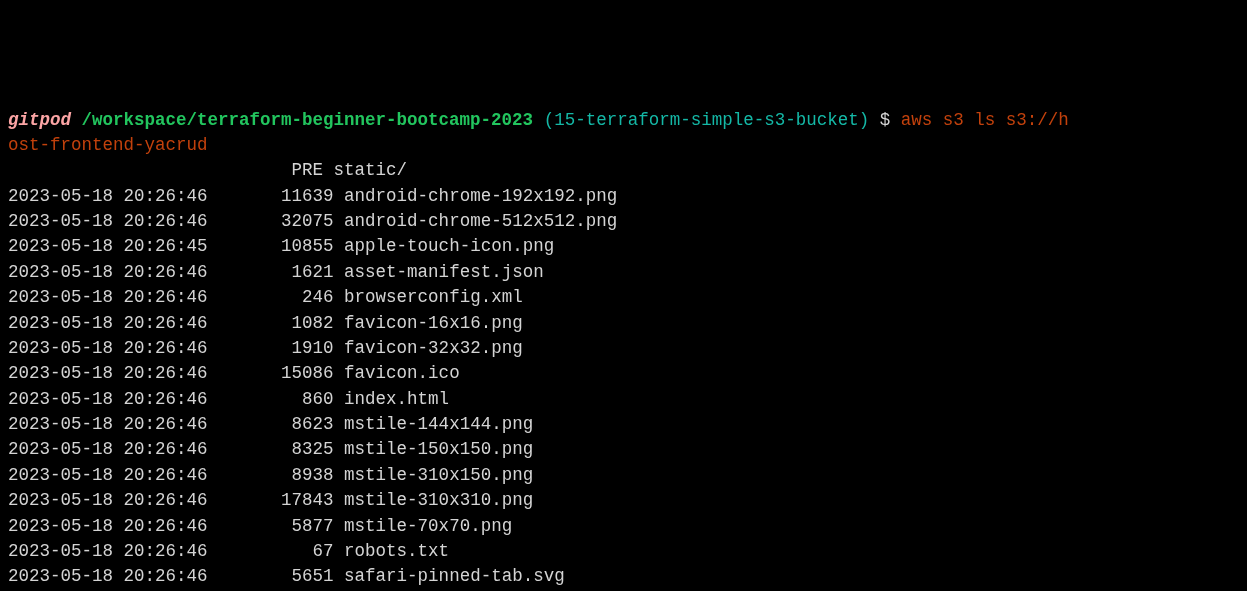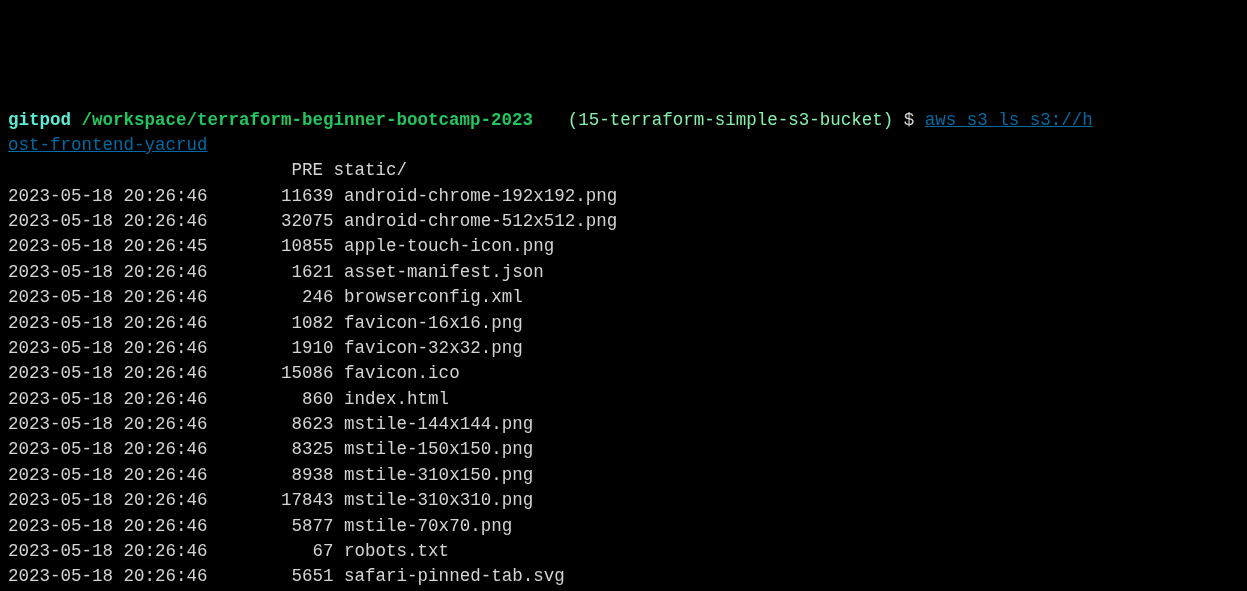--- a/index.html
+++ b/index.html
@@ -8,25 +8,25 @@
       color: #d4d4d4;
       font-family: 'Consolas', 'Monaco', 'Courier New', monospace;
       font-size: 17.5px;
       line-height: 1.45;
       padding: 6px 8px;
       white-space: pre;
       width: 1247px;
       height: 591px;
       overflow: hidden;
     }
-    .user { color: #5eead4; font-weight: bold; }
+    .user { color: #fca5a5; font-weight: bold; font-style: italic; }
     .path { color: #22c55e; font-weight: bold; }
-    .branch { color: #86efac; margin-left: 24px; }
+    .branch { color: #14b8a6; }
     .dollar { color: #d4d4d4; }
-    .cmd { color: #0369a1; text-decoration: underline; }
+    .cmd { color: #c2410c; }
     .output { color: #d4d4d4; }
     .line { display: block; }
   </style>
 </head>
 <body>
 
 
 
 <div id="terminal"><span class="line"><span class="user">gitpod</span><span> </span><span class="path">/workspace/terraform-beginner-bootcamp-2023</span><span> </span><span class="branch">(15-terraform-simple-s3-bucket)</span><span> </span><span class="dollar">$</span><span> </span><span class="cmd">aws s3 ls s3://h</span></span><span class="line"><span class="cmd">ost-frontend-yacrud</span></span><span class="line"><span class="output">                           PRE static/</span></span><span class="line"><span class="output">2023-05-18 20:26:46</span><span class="output"> </span><span class="output">      11639</span><span class="output"> </span><span class="output">android-chrome-192x192.png</span></span><span class="line"><span class="output">2023-05-18 20:26:46</span><span class="output"> </span><span class="output">      32075</span><span class="output"> </span><span class="output">android-chrome-512x512.png</span></span><span class="line"><span class="output">2023-05-18 20:26:45</span><span class="output"> </span><span class="output">      10855</span><span class="output"> </span><span class="output">apple-touch-icon.png</span></span><span class="line"><span class="output">2023-05-18 20:26:46</span><span class="output"> </span><span class="output">       1621</span><span class="output"> </span><span class="output">asset-manifest.json</span></span><span class="line"><span class="output">2023-05-18 20:26:46</span><span class="output"> </span><span class="output">        246</span><span class="output"> </span><span class="output">browserconfig.xml</span></span><span class="line"><span class="output">2023-05-18 20:26:46</span><span class="output"> </span><span class="output">       1082</span><span class="output"> </span><span class="output">favicon-16x16.png</span></span><span class="line"><span class="output">2023-05-18 20:26:46</span><span class="output"> </span><span class="output">       1910</span><span class="output"> </span><span class="output">favicon-32x32.png</span></span><span class="line"><span class="output">2023-05-18 20:26:46</span><span class="output"> </span><span class="output">      15086</span><span class="output"> </span><span class="output">favicon.ico</span></span><span class="line"><span class="output">2023-05-18 20:26:46</span><span class="output"> </span><span class="output">        860</span><span class="output"> </span><span class="output">index.html</span></span><span class="line"><span class="output">2023-05-18 20:26:46</span><span class="output"> </span><span class="output">       8623</span><span class="output"> </span><span class="output">mstile-144x144.png</span></span><span class="line"><span class="output">2023-05-18 20:26:46</span><span class="output"> </span><span class="output">       8325</span><span class="output"> </span><span class="output">mstile-150x150.png</span></span><span class="line"><span class="output">2023-05-18 20:26:46</span><span class="output"> </span><span class="output">       8938</span><span class="output"> </span><span class="output">mstile-310x150.png</span></span><span class="line"><span class="output">2023-05-18 20:26:46</span><span class="output"> </span><span class="output">      17843</span><span class="output"> </span><span class="output">mstile-310x310.png</span></span><span class="line"><span class="output">2023-05-18 20:26:46</span><span class="output"> </span><span class="output">       5877</span><span class="output"> </span><span class="output">mstile-70x70.png</span></span><span class="line"><span class="output">2023-05-18 20:26:46</span><span class="output"> </span><span class="output">         67</span><span class="output"> </span><span class="output">robots.txt</span></span><span class="line"><span class="output">2023-05-18 20:26:46</span><span class="output"> </span><span class="output">       5651</span><span class="output"> </span><span class="output">safari-pinned-tab.svg</span></span><span class="line"></span></div>
 

